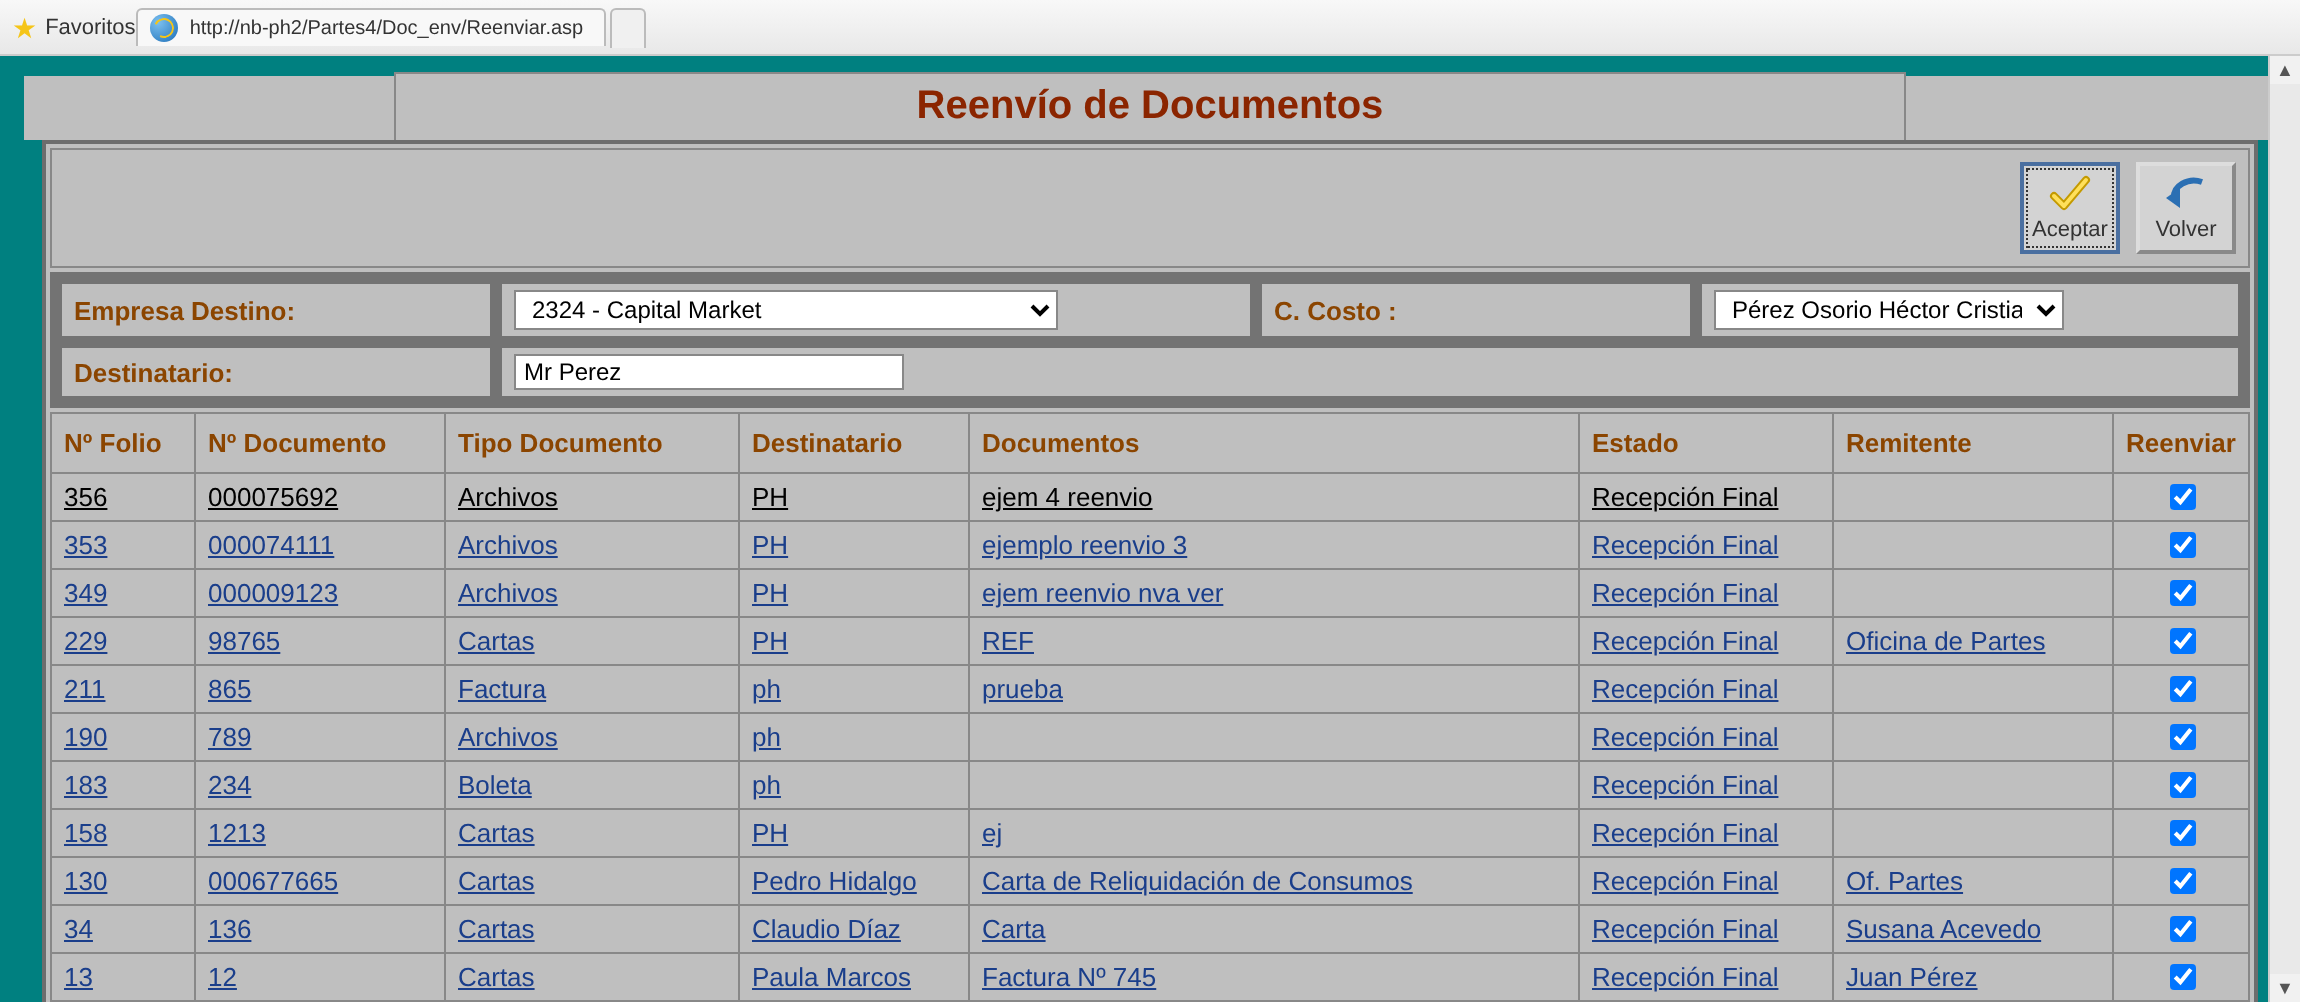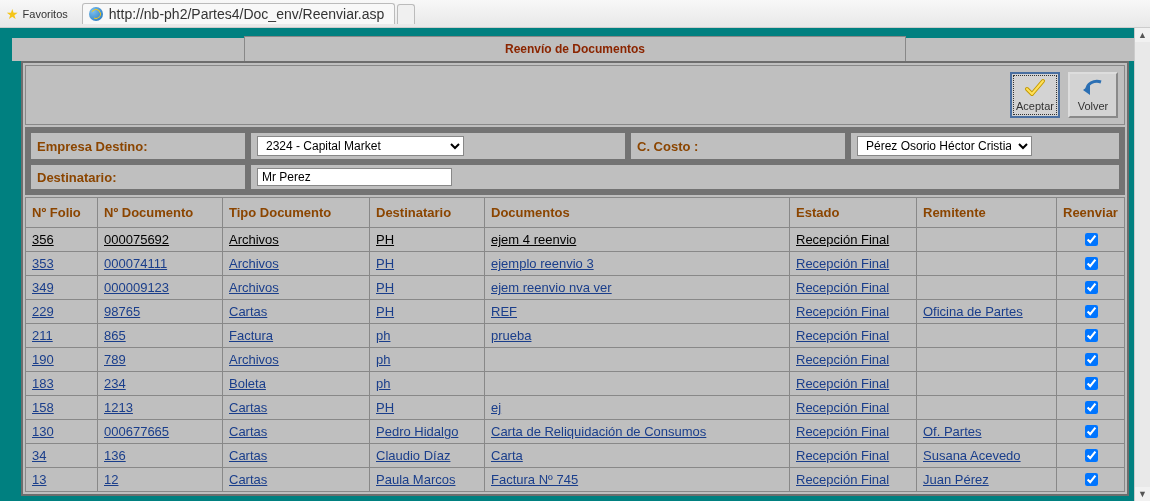--- a/index.html
+++ b/index.html
@@ -16,30 +16,30 @@
     display: flex;
     align-items: center;
     padding: 0 6px;
     font-size: 11px;
   }
   .fav-star {
     color: #f5c518;
     font-size: 14px;
     margin-right: 4px;
   }
-  .fav-text { color: #333; margin-right: 14px; }
+  .fav-text { color: #333; }
   .tab {
     background: #f8f8f8;
     border: 1px solid #bbb;
     border-bottom: none;
     border-radius: 3px 3px 0 0;
     padding: 2px 10px 2px 6px;
     display: flex;
     align-items: center;
-    font-size: 14px;
+    font-size: 10px;
     color: #333;
   }
   .ie-icon {
     width: 14px; height: 14px;
     border-radius: 50%;
     background: radial-gradient(circle at 30% 30%, #7cc0ef, #1d6fb8);
     margin-right: 6px;
     position: relative;
   }
   .ie-icon::after {
@@ -98,21 +98,21 @@
     background: #BFBFBF;
   }
   .title-inner {
     display: inline-block;
     background: #BFBFBF;
     border: 1px solid #888;
     border-bottom: none;
     padding: 5px 260px;
     color: #8B2500;
     font-weight: bold;
-    font-size: 12px;
+    font-size: 20px;
     margin-top: -2px;
   }
 
   .toolbar {
     border: 1px solid #888;
     margin: 2px;
     display: flex;
     justify-content: flex-end;
     padding: 6px;
     background: #BFBFBF;
@@ -224,21 +224,21 @@
         </svg>
         <span>Volver</span>
       </div>
     </div>
 
     <table class="form-table">
       <tbody>
           <tr>
         <td style="width:220px">Empresa Destino:</td>
         <td style="width:380px">
-          <select style="width:207px">
+          <select style="width:272px">
             <option>2324 - Capital Market</option>
           </select>
         </td>
         <td style="width:220px">C. Costo :</td>
         <td>
           <select style="width:175px">
             <option>Pérez Osorio Héctor Cristian</option>
           </select>
         </td>
       </tr>

